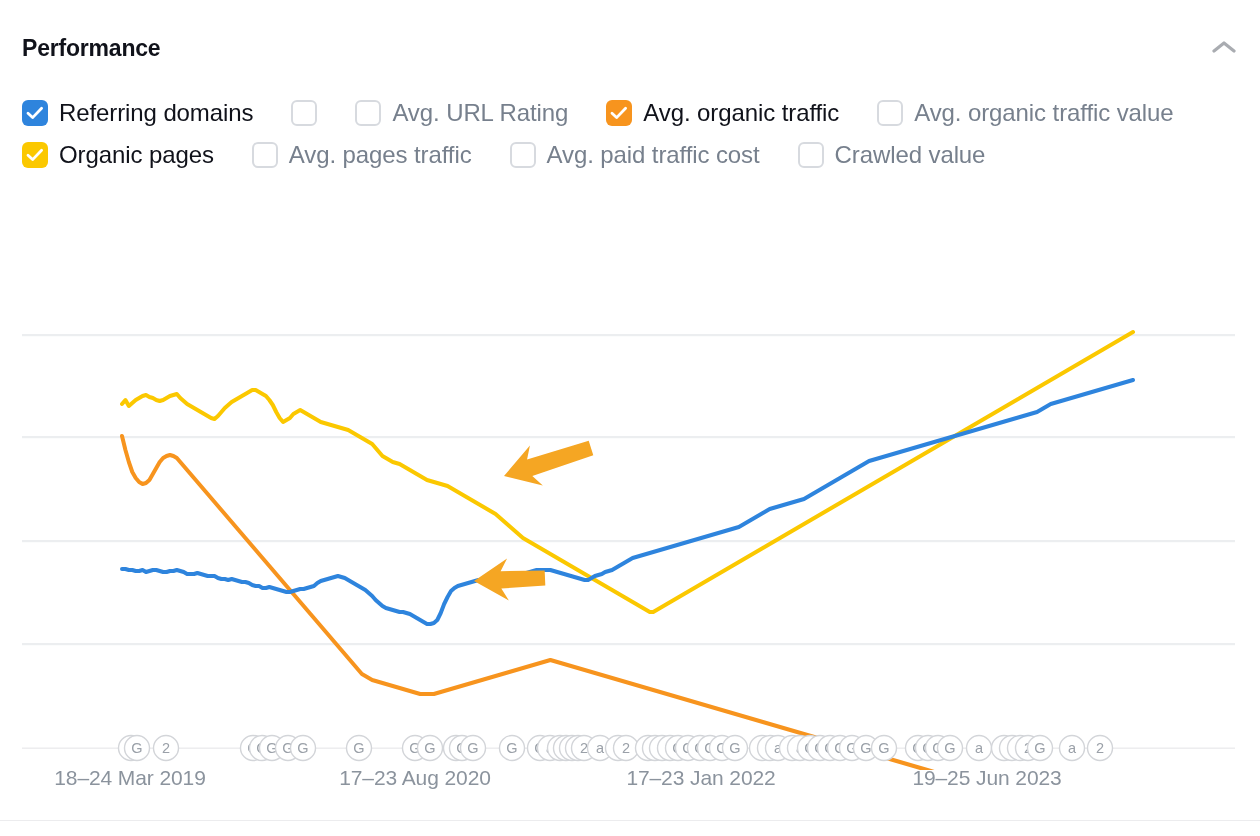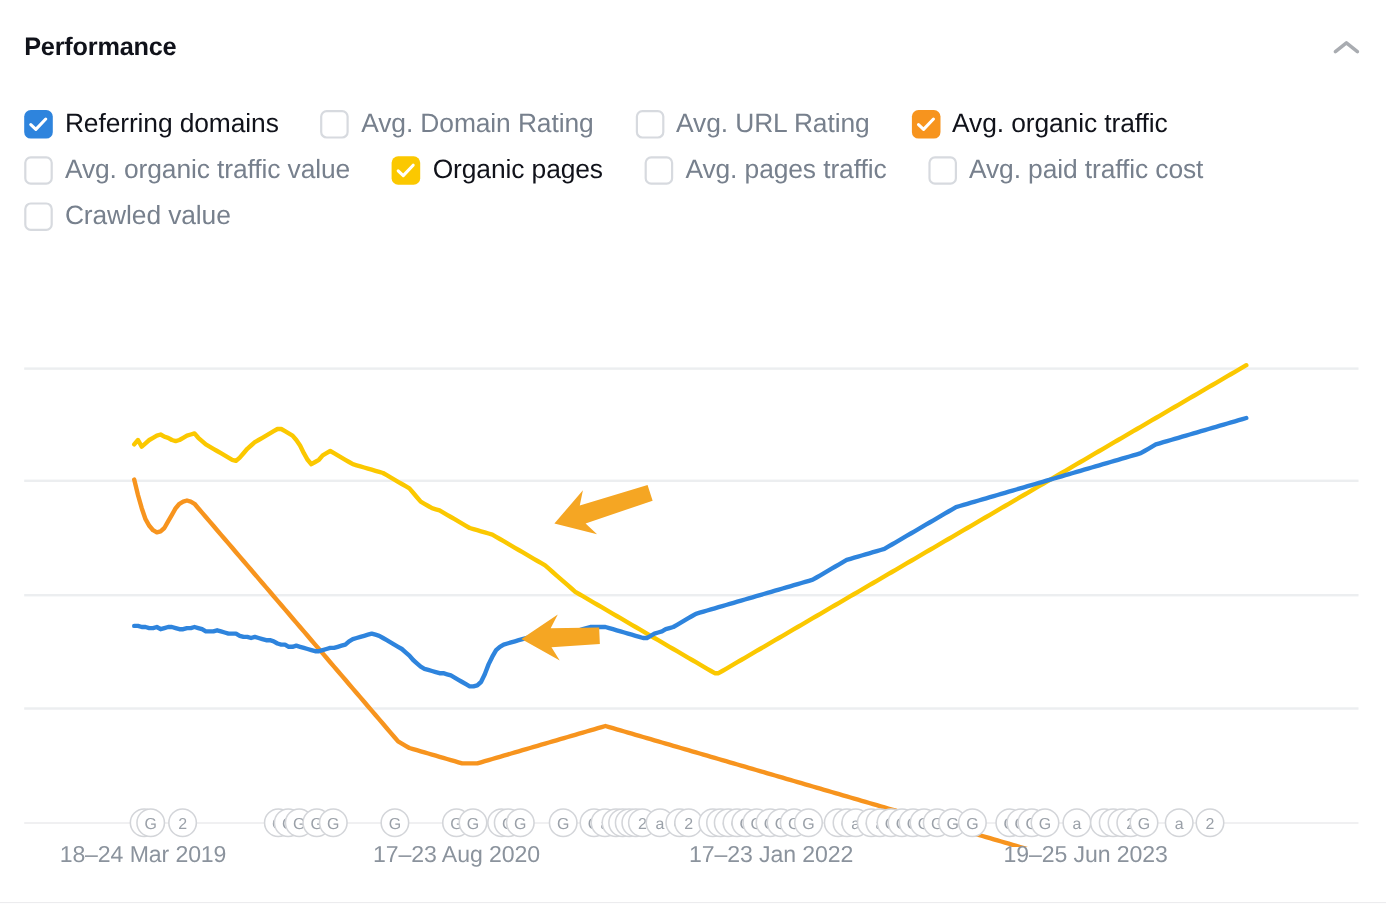--- a/index.html
+++ b/index.html
@@ -21,21 +21,21 @@
   }
 
   
   .panel-header {
     position: absolute;
     left: 22px;
     top: 22px;
     width: 1216px;
     height: 40px;
     display: flex;
-    align-items: center;
+    align-items: flex-end;
     justify-content: space-between;
   }
   .panel-title {
     font-size: 23px;
     font-weight: bold;
     letter-spacing: -0.2px;
     color: #10121a;
     line-height: 28px;
     margin: 0;
   }
@@ -151,21 +151,20 @@
       <div class="legend-item">
         <span class="cbx on" style="background: rgb(46, 132, 221);">
           <svg width="18" height="16" viewBox="0 0 18 16" aria-hidden="true">
             <path d="M2 8.3 L6.6 12.6 L15.6 3.2" fill="none" stroke="#fff" stroke-width="2.8" stroke-linecap="round" stroke-linejoin="round"></path>
           </svg>
         </span>
         <span class="legend-label active">Referring domains</span>
       </div>
       <div class="legend-item">
         <span class="cbx off"></span>
-        <span class="legend-label inactive">Avg. Domain Rating</span>
       </div>
       <div class="legend-item">
         <span class="cbx off"></span>
         <span class="legend-label inactive">Avg. URL Rating</span>
       </div>
       <div class="legend-item">
         <span class="cbx on" style="background: rgb(247, 148, 30);">
           <svg width="18" height="16" viewBox="0 0 18 16" aria-hidden="true">
             <path d="M2 8.3 L6.6 12.6 L15.6 3.2" fill="none" stroke="#fff" stroke-width="2.8" stroke-linecap="round" stroke-linejoin="round"></path>
           </svg>

